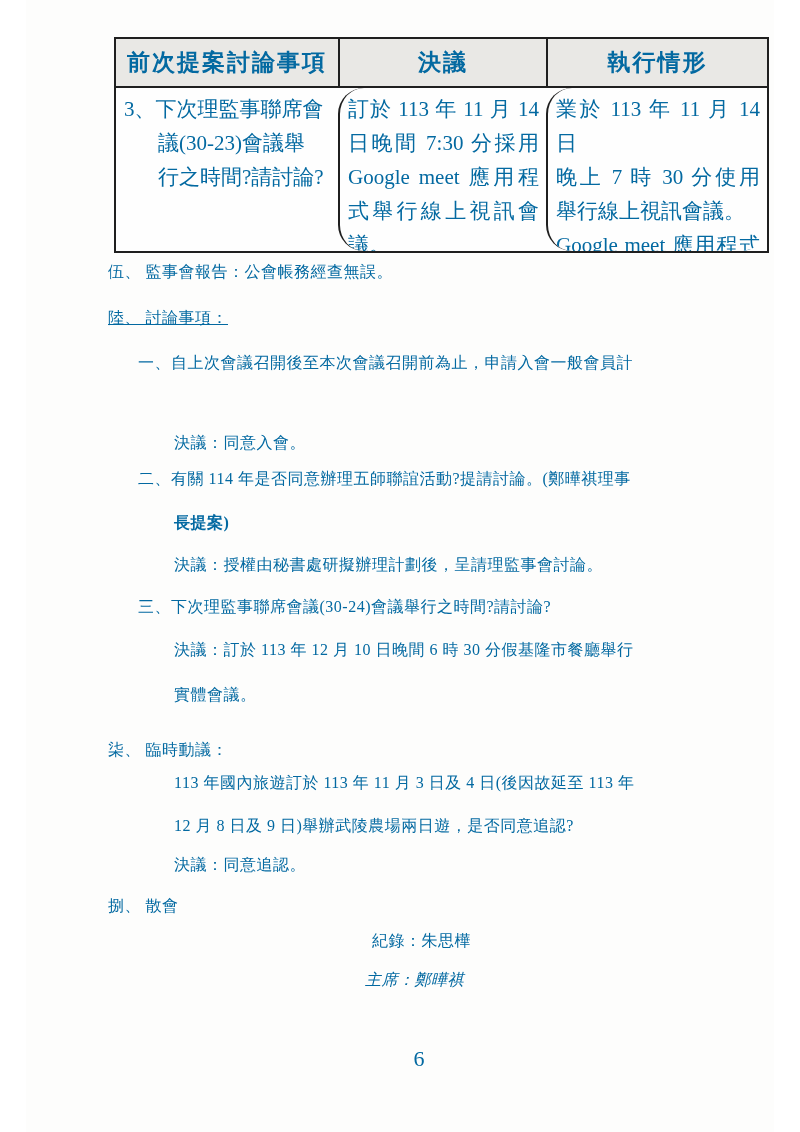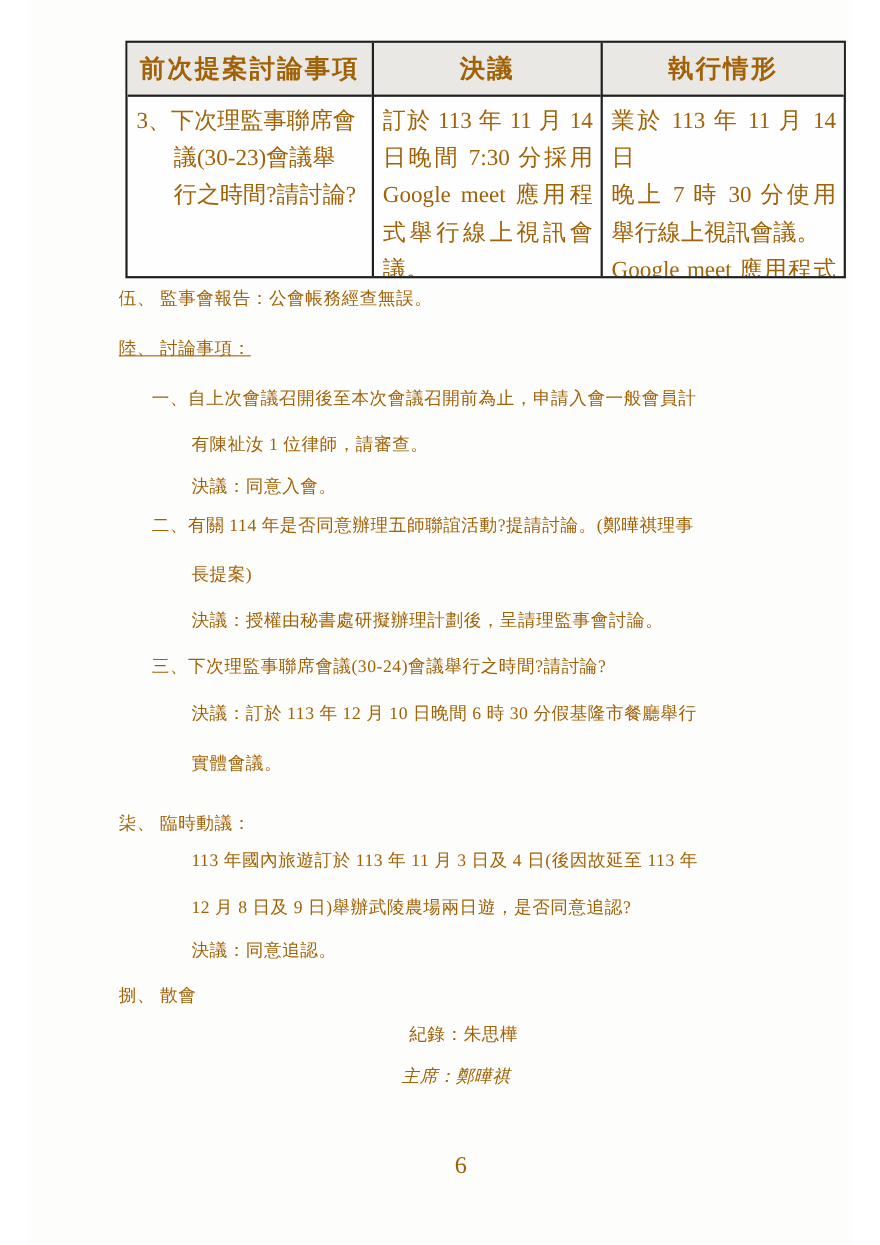--- a/index.html
+++ b/index.html
@@ -6,21 +6,21 @@
   body{
     background:#ffffff;
     font-family:"Liberation Serif","DejaVu Serif",serif;
   }
   .page{
     position:relative;
     width:748px;
     height:1132px;
     margin:0 auto;
     background:#fdfdfc;
-    color:#a16207;
+    color:#0369a1;
     overflow:hidden;
   }
   
   .minutes-table{
     position:absolute;
     left:88px; top:37px;
     width:651px; height:212px;
     border:2px solid #1f1f1f;
     display:grid;
     grid-template-columns:222px 208px 1fr;
@@ -40,20 +40,21 @@
     align-items:center;
     justify-content:center;
     font-size:23px;
     font-weight:600;
     letter-spacing:2px;
   }
   .bcell{
     padding:4px 7px 4px 8px;
     font-size:21px;
     line-height:34px;
+    border-radius:26px;
   }
   .bcell .tl{white-space:nowrap;}
   .jl{
     text-align:justify;
     text-align-last:justify;
     white-space:normal !important;
     font-family:Liberation Serif, serif;
   }
   .hang{padding-left:34px;}
   
@@ -105,24 +106,23 @@
       <div class="tl jl">業於 113 年 11 月 14 日</div>
       <div class="tl jl">晚上 7 時 30 分使用</div>
       <div class="tl">舉行線上視訊會議。</div>
       <div class="tl jl">Google meet 應用程式</div>
     </div>
   </div>
 
   <div class="line" style="left:82px;top:258px;">伍、 監事會報告：公會帳務經查無誤。</div>
   <div class="line" style="left:82px;top:304px;text-decoration:underline;">陸、 討論事項：</div>
   <div class="line" style="left:112px;top:349px;">一、自上次會議召開後至本次會議召開前為止，申請入會一般會員計</div>
-  <div class="line" style="left:148px;top:391px;">有陳祉汝 1 位律師，請審查。</div>
   <div class="line" style="left:148px;top:429px;">決議：同意入會。</div>
   <div class="line" style="left:112px;top:465px;">二、有關 114 年是否同意辦理五師聯誼活動?提請討論。(鄭曄祺理事</div>
-  <div class="line" style="left:148px;top:509px;">長提案)</div>
+  <div class="line" style="left:148px;top:509px;font-weight:bold;">長提案)</div>
   <div class="line" style="left:148px;top:551px;">決議：授權由秘書處研擬辦理計劃後，呈請理監事會討論。</div>
   <div class="line" style="left:112px;top:593px;">三、下次理監事聯席會議(30-24)會議舉行之時間?請討論?</div>
   <div class="line" style="left:148px;top:636px;">決議：訂於 113 年 12 月 10 日晚間 6 時 30 分假基隆市餐廳舉行</div>
   <div class="line" style="left:148px;top:681px;">實體會議。</div>
   <div class="line" style="left:82px;top:736px;">柒、 臨時動議：</div>
   <div class="line" style="left:148px;top:769px;">113 年國內旅遊訂於 113 年 11 月 3 日及 4 日(後因故延至 113 年</div>
   <div class="line" style="left:148px;top:812px;">12 月 8 日及 9 日)舉辦武陵農場兩日遊，是否同意追認?</div>
   <div class="line" style="left:148px;top:851px;">決議：同意追認。</div>
   <div class="line" style="left:82px;top:892px;">捌、 散會</div>
   <div class="line" style="left:346px;top:927px;">紀錄：朱思樺</div>

